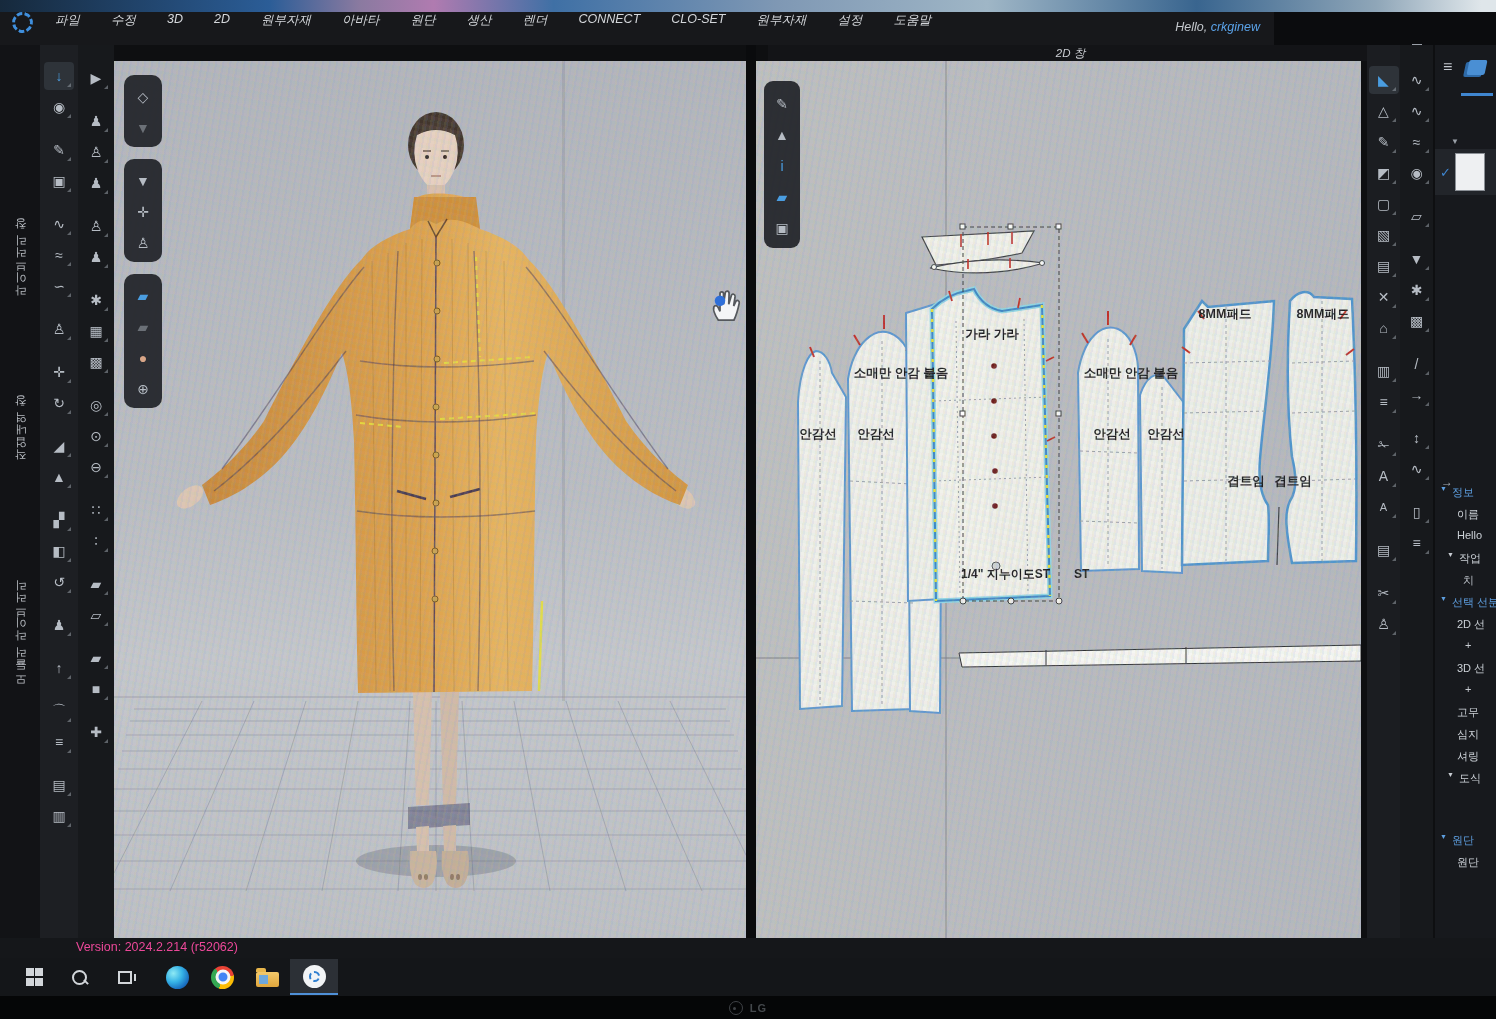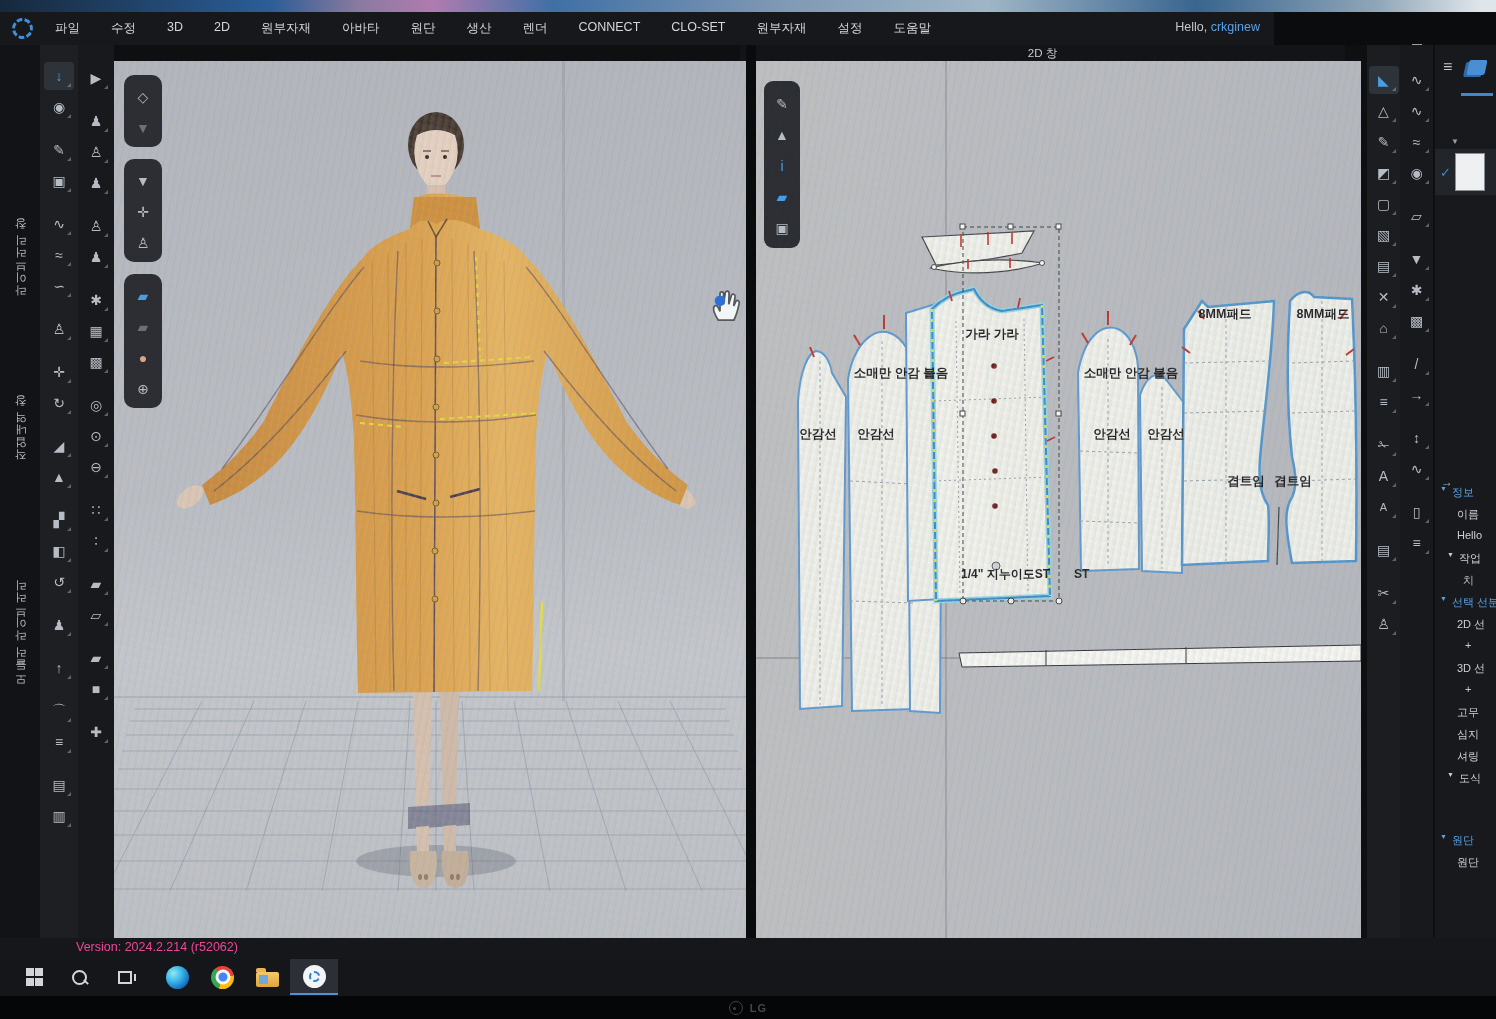--- a/index.html
+++ b/index.html
@@ -6,21 +6,21 @@
   html,body { background:#000; }
   .screen { position:relative; width:1496px; height:1019px; background:#0b0c0e; overflow:hidden;
             font-family:"Liberation Sans","DejaVu Sans",sans-serif; color:#c9ccd1; }
 
   
   .topstrip { position:absolute; left:0; top:0; width:1496px; height:12px;
     background:linear-gradient(90deg,#16293c,#2b5d97 18%,#8a7aa0 24%,#b07bb0 29%,#3f70a5 37%,#7f98b4 52%,#9fb6c6 66%,#39658f 80%,#8fa6b8 92%,#dfe6ea 99%); }
 
   
   .menubar { position:absolute; left:0; top:12px; width:1274px; height:33px; background:#17181b;
-             display:flex; align-items:center; }
+             display:flex; align-items:flex-start;font-style:italic; }
   .logo { width:21px; height:21px; border:3px dashed #3f8fdd; border-radius:50%;
           margin-left:12px; transform:rotate(15deg); }
   .menu { display:flex; list-style:none; margin-left:22px; gap:31px; font-size:12.5px; color:#d4d7db; }
   .menu li { cursor:default; white-space:nowrap; }
   .greet { position:absolute; right:14px; top:8px; font-size:12.5px; color:#c4c8cd; }
   .greet b { color:#5aa2e8; font-weight:normal; }
 
   
   .workspace { position:absolute; left:0; top:45px; width:1496px; height:893px; background:#0e0f11; }
 
@@ -46,21 +46,21 @@
   .tool.blue { color:#4a9de0; }
   .tool.skin { color:#d8a587; }
   .tool.small { font-size:11px; }
   .tool::after { content:""; position:absolute; right:3px; bottom:3px;
                  border-left:4px solid transparent; border-bottom:4px solid rgba(150,156,165,.55); }
 
   
   .winhdr { position:absolute; top:0; height:16px; background:#131417; font-size:11.5px; color:#c9ccd1;
             display:flex; align-items:center; justify-content:center; }
   .winhdr.h3d { left:114px; width:632px; }
-  .winhdr.h2d { left:740px; width:605px; }
+  .winhdr.h2d { left:768px; width:605px;font-style:italic; }
   .winicon { position:absolute; right:8px; top:3px; width:9px; height:7px; border:1px solid #9aa0a8; }
   .winicon::after { content:""; position:absolute; left:2px; top:-4px; width:9px; height:7px;
                     border:1px solid #9aa0a8; border-bottom:none; border-left:none; }
   .panel-dock { position:absolute; top:3px; color:#aab0b8; font-size:11px; line-height:10px; }
 
   
   .canvas { position:absolute; top:16px; overflow:hidden; }
   .canvas.v3d { left:114px; width:632px; height:877px;
     background:linear-gradient(180deg,#b2b5bc 0%,#babdc3 50%,#c4c7cc 68%,#bdc0c5 100%); }
   .canvas.v2d { left:756px; width:605px; height:877px;

